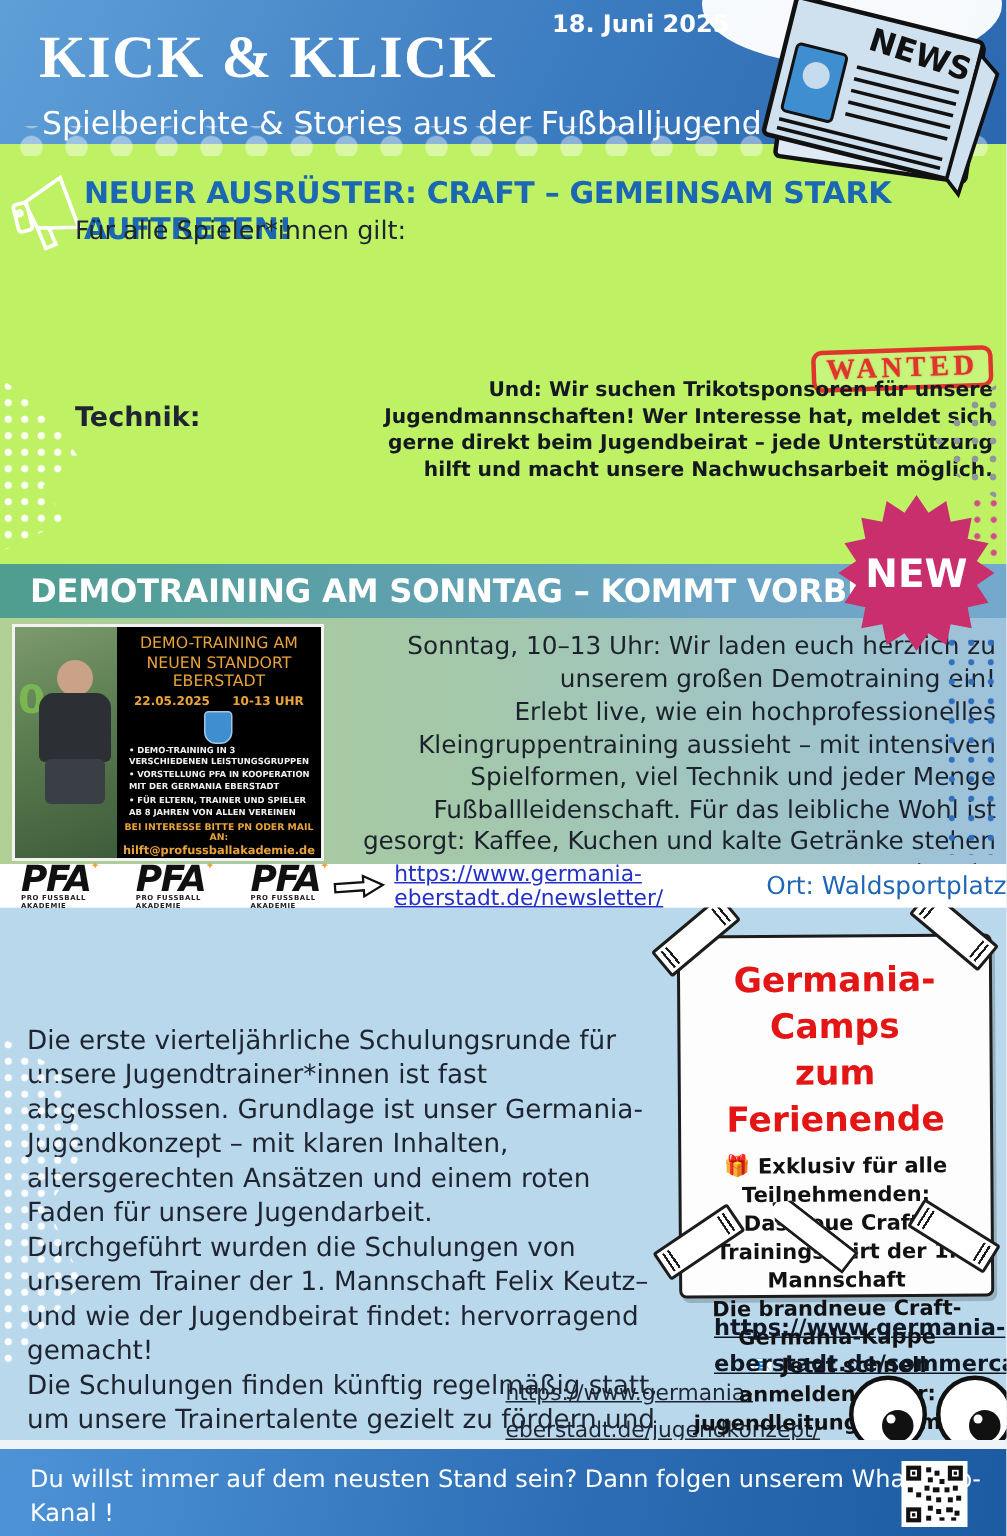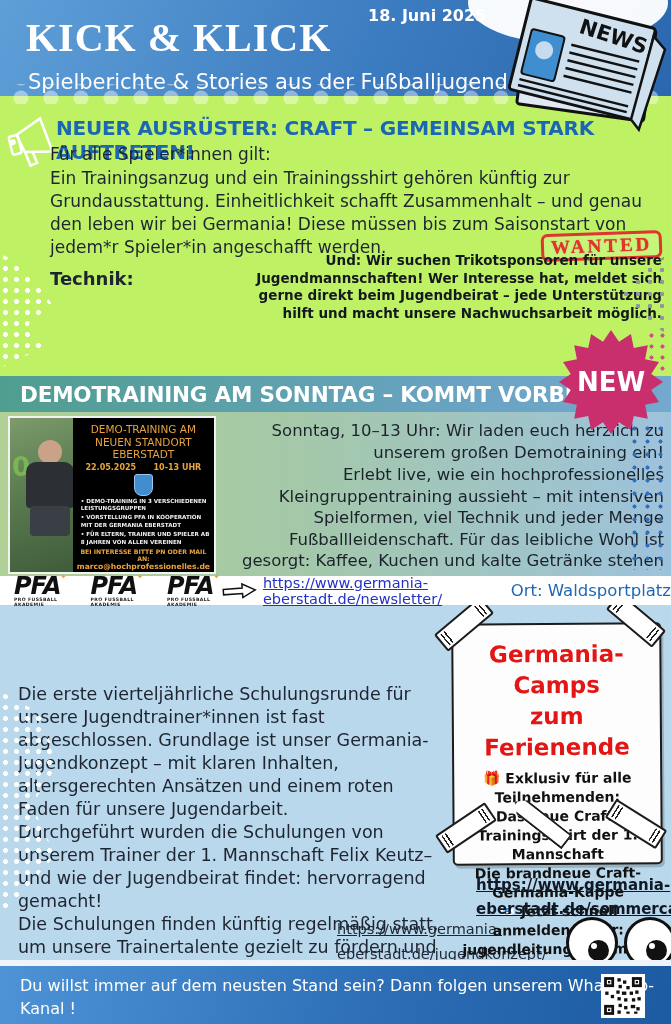--- a/index.html
+++ b/index.html
@@ -162,21 +162,20 @@
     <svg class="megaphone" viewBox="0 0 60 60">
       <g fill="none" stroke="#fff" stroke-width="2.4" transform="rotate(-14 30 30)">
         <path d="M14 20 L40 10 L44 44 L18 38 Z"></path>
         <rect x="6" y="20" width="9" height="18" rx="2"></rect>
         <path d="M18 38 l2 14 7 -1 -2 -12"></path>
         <circle cx="9" cy="26" r="1.6"></circle>
       </g>
     </svg>
     <div class="sec1-head">NEUER AUSRÜSTER: CRAFT – GEMEINSAM STARK AUFTRETEN!</div>
     <div class="sec1-intro">Für alle Spieler*innen gilt:</div>
-    <div class="sec1-body">Ein Trainingsanzug und ein Trainingsshirt gehören künftig zur Grundausstattung. Einheitlichkeit schafft Zusammenhalt – und genau den leben wir bei Germania! Diese müssen bis zum Saisonstart von jedem*r Spieler*in angeschafft werden.</div>
     <div class="wanted">WANTED</div>
     <div class="sponsor-note">Und: Wir suchen Trikotsponsoren für unsere Jugendmannschaften! Wer Interesse hat, meldet sich gerne direkt beim Jugendbeirat – jede Unterstützung hilft und macht unsere Nachwuchsarbeit möglich.</div>
     <div class="wichtig">Technik:</div>
     <div class="dots dots-white" style="left:0;top:156px;width:52px;height:116px;clip-path:polygon(0 0,55% 18%,100% 45%,55% 62%,85% 82%,0 100%);"></div>
     <div class="dots dots-gray" style="left:620px;top:156px;width:51px;height:84px;clip-path:polygon(100% 0,100% 100%,35% 78%,0 45%,45% 22%);"></div>
   </div>
 
   <svg class="new-badge" viewBox="0 0 110 110">
     <polygon fill="#c92f6d" points="107,55 95.2,63 103,74.9 89.1,77.8 91.8,91.8 77.8,89.1 74.9,103 63,95.2 55,107 47,95.2 35.1,103 32.2,89.1 18.2,91.8 20.9,77.8 7,74.9 14.8,63 3,55 14.8,47 7,35.1 20.9,32.2 18.2,18.2 32.2,20.9 35.1,7 47,14.8 55,3 63,14.8 74.9,7 77.8,20.9 91.8,18.2 89.1,32.2 103,35.1 95.2,47"></polygon>
     <text x="55" y="64" text-anchor="middle" font-size="26" font-weight="900" fill="#fff">NEW</text>
@@ -200,21 +199,21 @@
           <span>22.05.2025</span>
           <span>10-13 UHR</span>
         </div>
         <div class="poster-shield"></div>
         <div class="poster-bullets">
           <div>• DEMO-TRAINING IN 3 VERSCHIEDENEN LEISTUNGSGRUPPEN</div>
           <div>• VORSTELLUNG PFA IN KOOPERATION MIT DER GERMANIA EBERSTADT</div>
           <div>• FÜR ELTERN, TRAINER UND SPIELER AB 8 JAHREN VON ALLEN VEREINEN</div>
         </div>
         <div class="poster-mail1">BEI INTERESSE BITTE PN ODER MAIL AN:</div>
-        <div class="poster-mail2">marco@hochprofessionelles.de</div>
+        <div class="poster-mail2">hilft@profussballakademie.de</div>
       </div>
     </div>
     <div class="demo-text">
       <p>Sonntag, 10–13 Uhr: Wir laden euch herzlich zu unserem großen Demotraining ein!</p>
       <p>Erlebt live, wie ein hochprofessionelles Kleingruppentraining aussieht – mit intensiven Spielformen, viel Technik und jeder Menge Fußballleidenschaft. Für das leibliche Wohl ist gesorgt: Kaffee, Kuchen und kalte Getränke stehen bereit.</p>
     </div>
     <div class="dots dots-blue" style="left:628px;top:10px;width:40px;height:148px;"></div>
   </div>
 
   <div class="strip">

